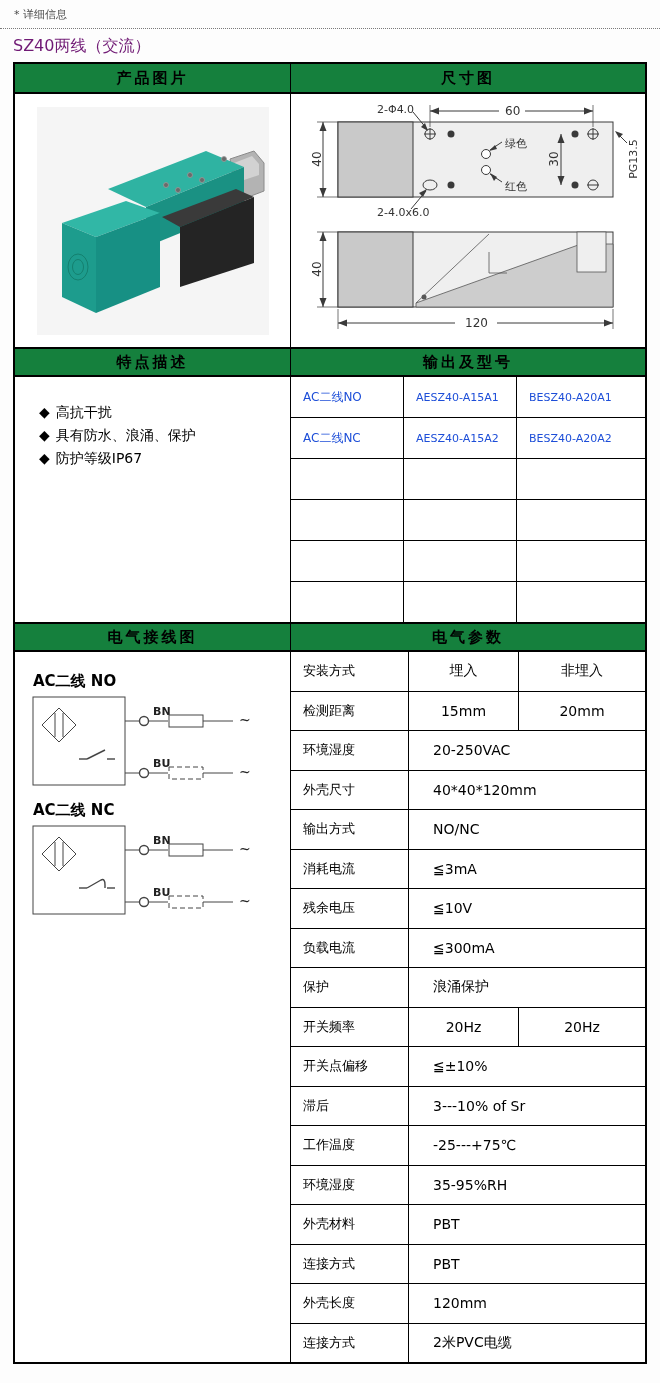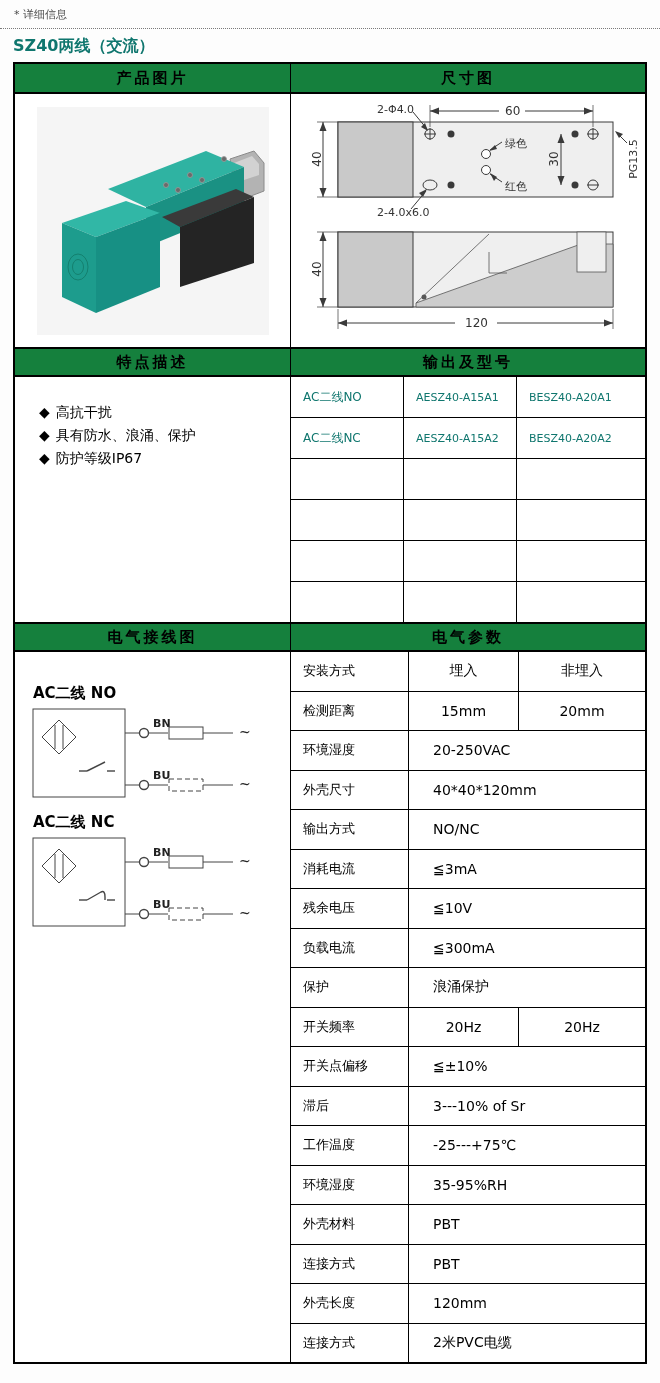--- a/index.html
+++ b/index.html
@@ -6,21 +6,21 @@
   body {
     width: 660px; height: 1383px; background: #fdfdfd;
     font-family: "DejaVu Sans", sans-serif; color: #000;
   }
   .canvas { width: 660px; height: 1383px; position: relative; border-radius: 18px; }
   .topbar {
     height: 29px; border-bottom: 1px dotted #7a7a7a;
     display: flex; align-items: center; padding-left: 14px;
     font-size: 11px; color: #4a4a4a;
   }
-  .title { margin: 7px 0 5px 13px; font-size: 16px; font-weight: bold; color: #0f766e; }
+  .title { margin: 7px 0 5px 13px; font-size: 16px; font-weight: normal; color: #701a75; }
   .spec-table {
     margin-left: 13px; width: 634px; height: 1302px;
     border: 2px solid #000; display: flex; flex-direction: column; background: #fff;
   }
   .row { display: flex; flex: none; }
   .cell-l { width: 276px; border-right: 1px solid #000; }
   .cell-r { flex: 1; min-width: 0; }
   .hdr { height: 30px; background: #15803d; border-top: 2px solid #000; border-bottom: 2px solid #000; }
   .hdr:first-child { border-top: none; }
   .hcell { display: flex; align-items: center; justify-content: center;
@@ -29,26 +29,26 @@
   .photo-cell, .dim-cell { display: flex; align-items: center; justify-content: center; }
   .photo-bg { width: 232px; height: 228px; background: #f5f5f5;
               display: flex; align-items: center; justify-content: center; }
   .mid-row { height: 245px; }
   .features-cell { padding: 25px 0 0 24px; font-size: 14px; line-height: 21px; }
   .feat { display: flex; margin-bottom: 2px; }
   .feat .bullet { margin-right: 6px; }
   .models { display: flex; flex-direction: column; height: 100%; }
   .mrow { flex: 1; display: flex; border-bottom: 1px solid #000; min-height: 0; }
   .mrow:last-child { border-bottom: none; }
-  .mcell { display: flex; align-items: center; padding-left: 12px; font-size: 11px; color: #0f766e; overflow: hidden; text-align: center; }
+  .mcell { display: flex; align-items: center; padding-left: 12px; font-size: 11px; color: #1d4ed8; overflow: hidden; text-align: center; }
   .mcell.c1 { width: 112px; font-size: 12px; }
   .mcell.c2 { width: 113px; border-left: 1px solid #000; }
   .mcell.c3 { flex: 1; border-left: 1px solid #000; }
   .bottom-row { flex: 1; min-height: 0; }
-  .wiring-cell { padding: 28px 0 0 14px; }
+  .wiring-cell { padding: 16px 0 0 14px; }
   .wlabel { font-weight: bold; font-size: 15px; margin: 4px 0 2px 4px; }
   svg.wire { display: block; }
   .params { display: flex; flex-direction: column; height: 100%; }
   .prow { flex: 1; display: flex; border-bottom: 1px solid #000; min-height: 0; }
   .prow:last-child { border-bottom: none; }
   .plabel { width: 118px; border-right: 1px solid #000; display: flex; align-items: center;
             padding-left: 12px; font-size: 13px; }
   .pval-span { flex: 1; display: flex; align-items: center; padding-left: 24px; font-size: 14px; }
   .pval-a { width: 110px; border-right: 1px solid #000; display: flex; align-items: center;
             justify-content: center; font-size: 14px; }

